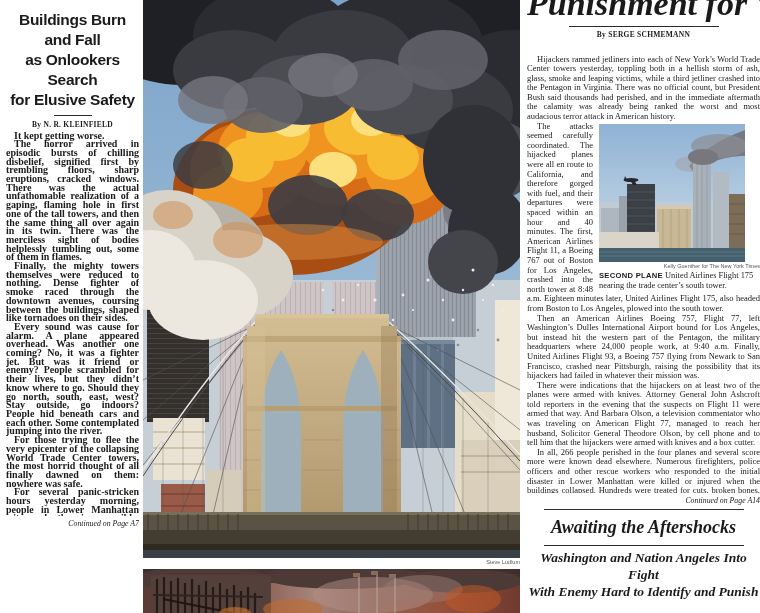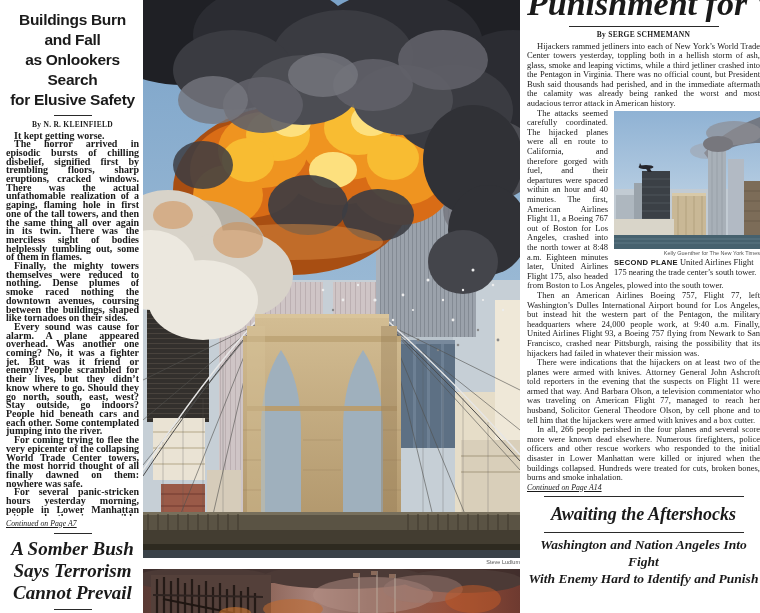--- a/index.html
+++ b/index.html
@@ -22,67 +22,57 @@
   
   .rule-short{width:38px;height:1px;background:#2a2a2a;margin:5px auto 4px auto;}
   .rule-med{width:150px;height:1px;background:#2a2a2a;margin:4px auto 3px auto;}
   .rule-wide{width:200px;height:1px;background:#2a2a2a;margin:4px auto 3px auto;}
 
   .byline{font-size:7.5px;font-weight:700;text-align:center;letter-spacing:.25px;line-height:9.5px;margin:1px 0 2px 0;font-family:Liberation Serif, serif;}
 
   
   .body-l{font-size:10px;line-height:8.7px;text-align:justify;height:384px;overflow:hidden;margin-top:2px;font-weight:bold;}
   .body-l p{margin:0;text-indent:8px;}
-  .body-r{font-size:8.5px;line-height:9.6px;text-align:justify;height:438px;overflow:hidden;margin-top:2px;}
+  .body-r{font-size:8.5px;line-height:9.6px;text-align:justify;height:438px;overflow:hidden;margin-top:15px;}
   .body-r p{margin:0;text-indent:10px;}
-  .continued{font-size:7.8px;font-style:italic;text-align:left;margin:3px 0 1px 0;text-decoration:underline;}
+  .continued{font-size:7.8px;font-style:italic;text-align:right;margin:3px 0 1px 0;}
 
   
   .photo{display:block;}
   .credit{font-family:"Liberation Sans",sans-serif;font-size:5.5px;color:#555;text-align:right;line-height:8px;}
-  .inset-float{float:right;width:146px;margin:2px 0 3px 6px;}
+  .inset-float{float:right;width:161px;margin:2px 0 3px 6px;}
   .inset-caption{font-size:8.4px;line-height:10.2px;text-align:left;margin-top:1px;}
   .caption-label{font-family:"Liberation Sans",sans-serif;font-weight:700;font-size:7.6px;letter-spacing:.3px;}
 </style>
 </head>
 <body>
 
 <div class="page">
 
   <div class="col-left">
     <section>
       <h2 class="head-sans">
         <span style="display:block">Buildings Burn and Fall</span>
         <span style="display:block">as Onlookers Search</span>
         <span style="display:block">for Elusive Safety</span>
       </h2>
       <div class="rule-short"></div>
       <div class="byline">By N. R. KLEINFIELD</div>
       <div class="body-l">
         <p>It kept getting worse.</p>
         <p>The horror arrived in episodic bursts of chilling disbelief, signified first by trembling floors, sharp eruptions, cracked windows. There was the actual unfathomable realization of a gaping, flaming hole in first one of the tall towers, and then the same thing all over again in its twin. There was the merciless sight of bodies helplessly tumbling out, some of them in flames.</p>
-        <p>Finally, the mighty towers themselves were reduced to nothing. Dense plumes of smoke raced nothing the downtown avenues, coursing between the buildings, shaped like tornadoes on their sides.</p>
+        <p>Finally, the mighty towers themselves were reduced to nothing. Dense fighter of smoke raced through the downtown avenues, coursing between the buildings, shaped like tornadoes on their sides.</p>
         <p>Every sound was cause for alarm. A plane appeared overhead. Was another one coming? No, it was a fighter jet. But was it friend or enemy? People scrambled for their lives, but they didn’t know where to go. Should they go north, south, east, west? Stay outside, go indoors? People hid beneath cars and each other. Some contemplated jumping into the river.</p>
-        <p>For coming trying to flee the very epicenter of the collapsing World Trade Center towers, the most horrid thought of all finally dawned on them: nowhere was safe.</p>
+        <p>For those trying to flee the very epicenter of the collapsing World Trade Center towers, the most horrid thought of all finally dawned on them: nowhere was safe.</p>
         <p>For several panic-stricken hours yesterday morning, people in Lower Manhattan witnessed the inexpressible, the incomprehensible, the unthinkable. “I don’t know what the gates of hell look like, but it’s got to be like this,” said John Maloney, a security director for an Internet firm in the trade center. “I’m a combat veteran, Vietnam, and I never saw anything like this.”</p>
         <p>The first warnings were small ones. Blocks away, Jim Farmer, a film composer, was having breakfast at a small restaurant on West Broadway. He heard the sound of a jet. An odd sound — too loud, it seemed, to be</p>
       </div>
       <div class="continued">Continued on Page A7</div>
     </section>
 
-    <section>
-      <div class="rule-short"></div>
-      <h2 class="head-serif-it bush-head">
-        <span style="display:block">A Somber Bush</span>
-        <span style="display:block">Says Terrorism</span>
-        <span style="display:block">Cannot Prevail</span>
-      </h2>
-      <div class="rule-short"></div>
-
-    </section>
   </div>
 
   <div class="col-center">
 
     <svg class="photo" width="377" height="558" viewBox="0 0 377 558">
       <defs>
         <linearGradient id="skyg" x1="0" y1="0" x2="0" y2="1">
           <stop offset="0" stop-color="#7ba3c9"></stop>
             <stop offset="0.6" stop-color="#9ebcd6"></stop>
             <stop offset="1" stop-color="#c3d2de"></stop>

